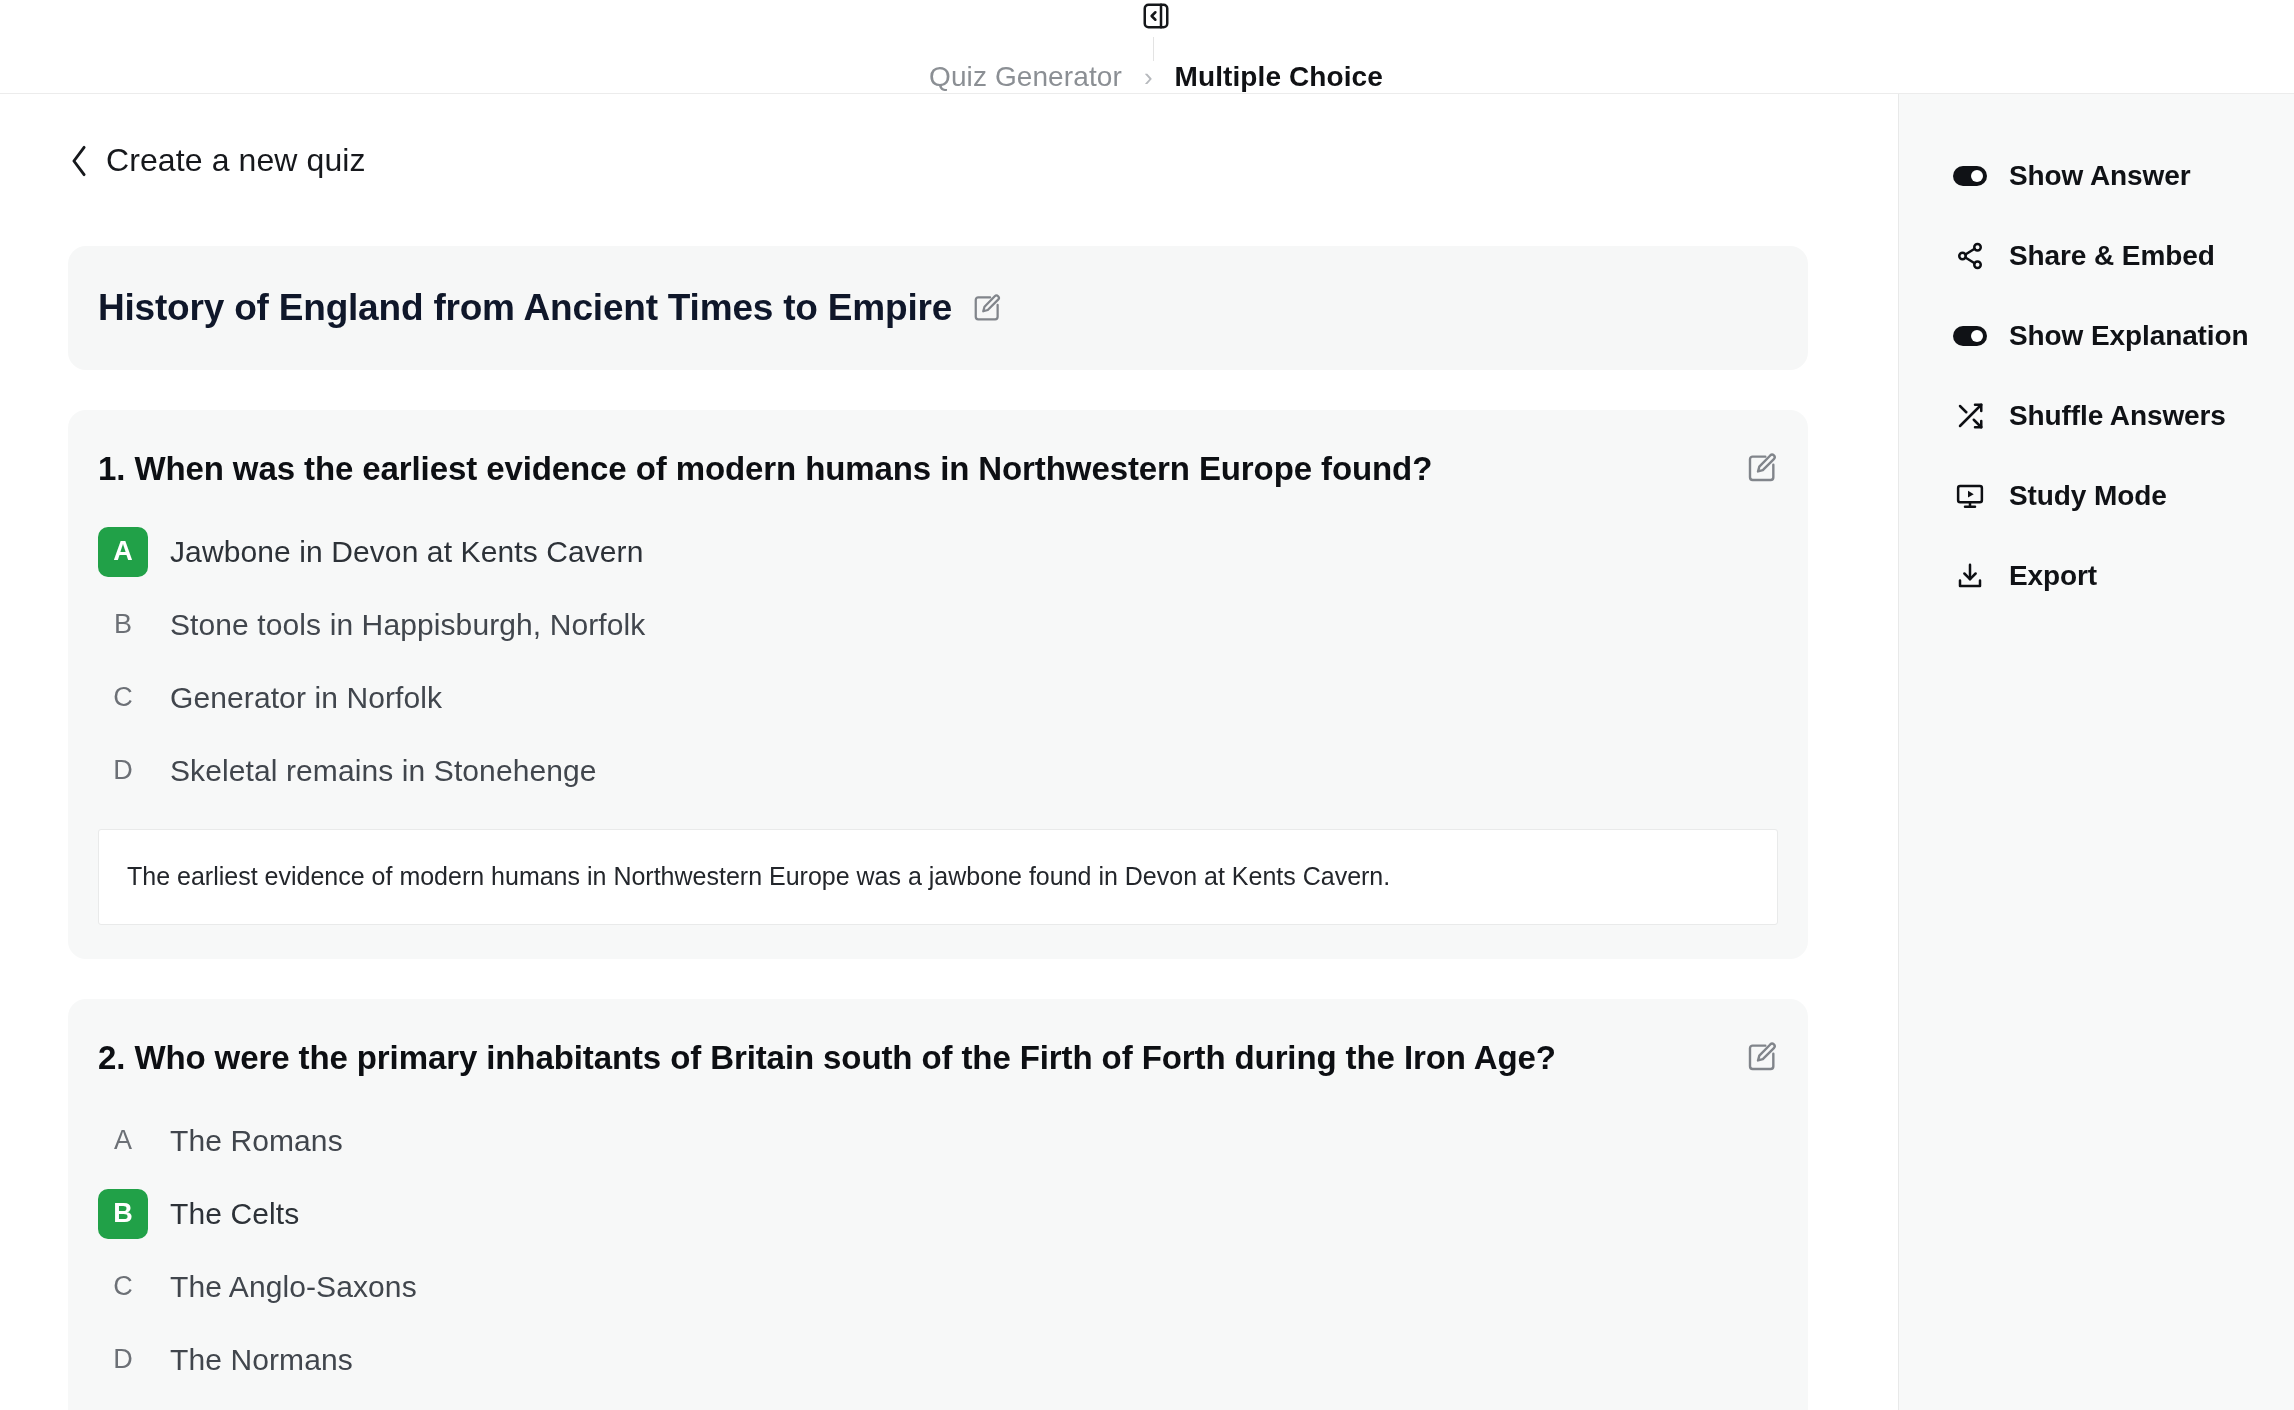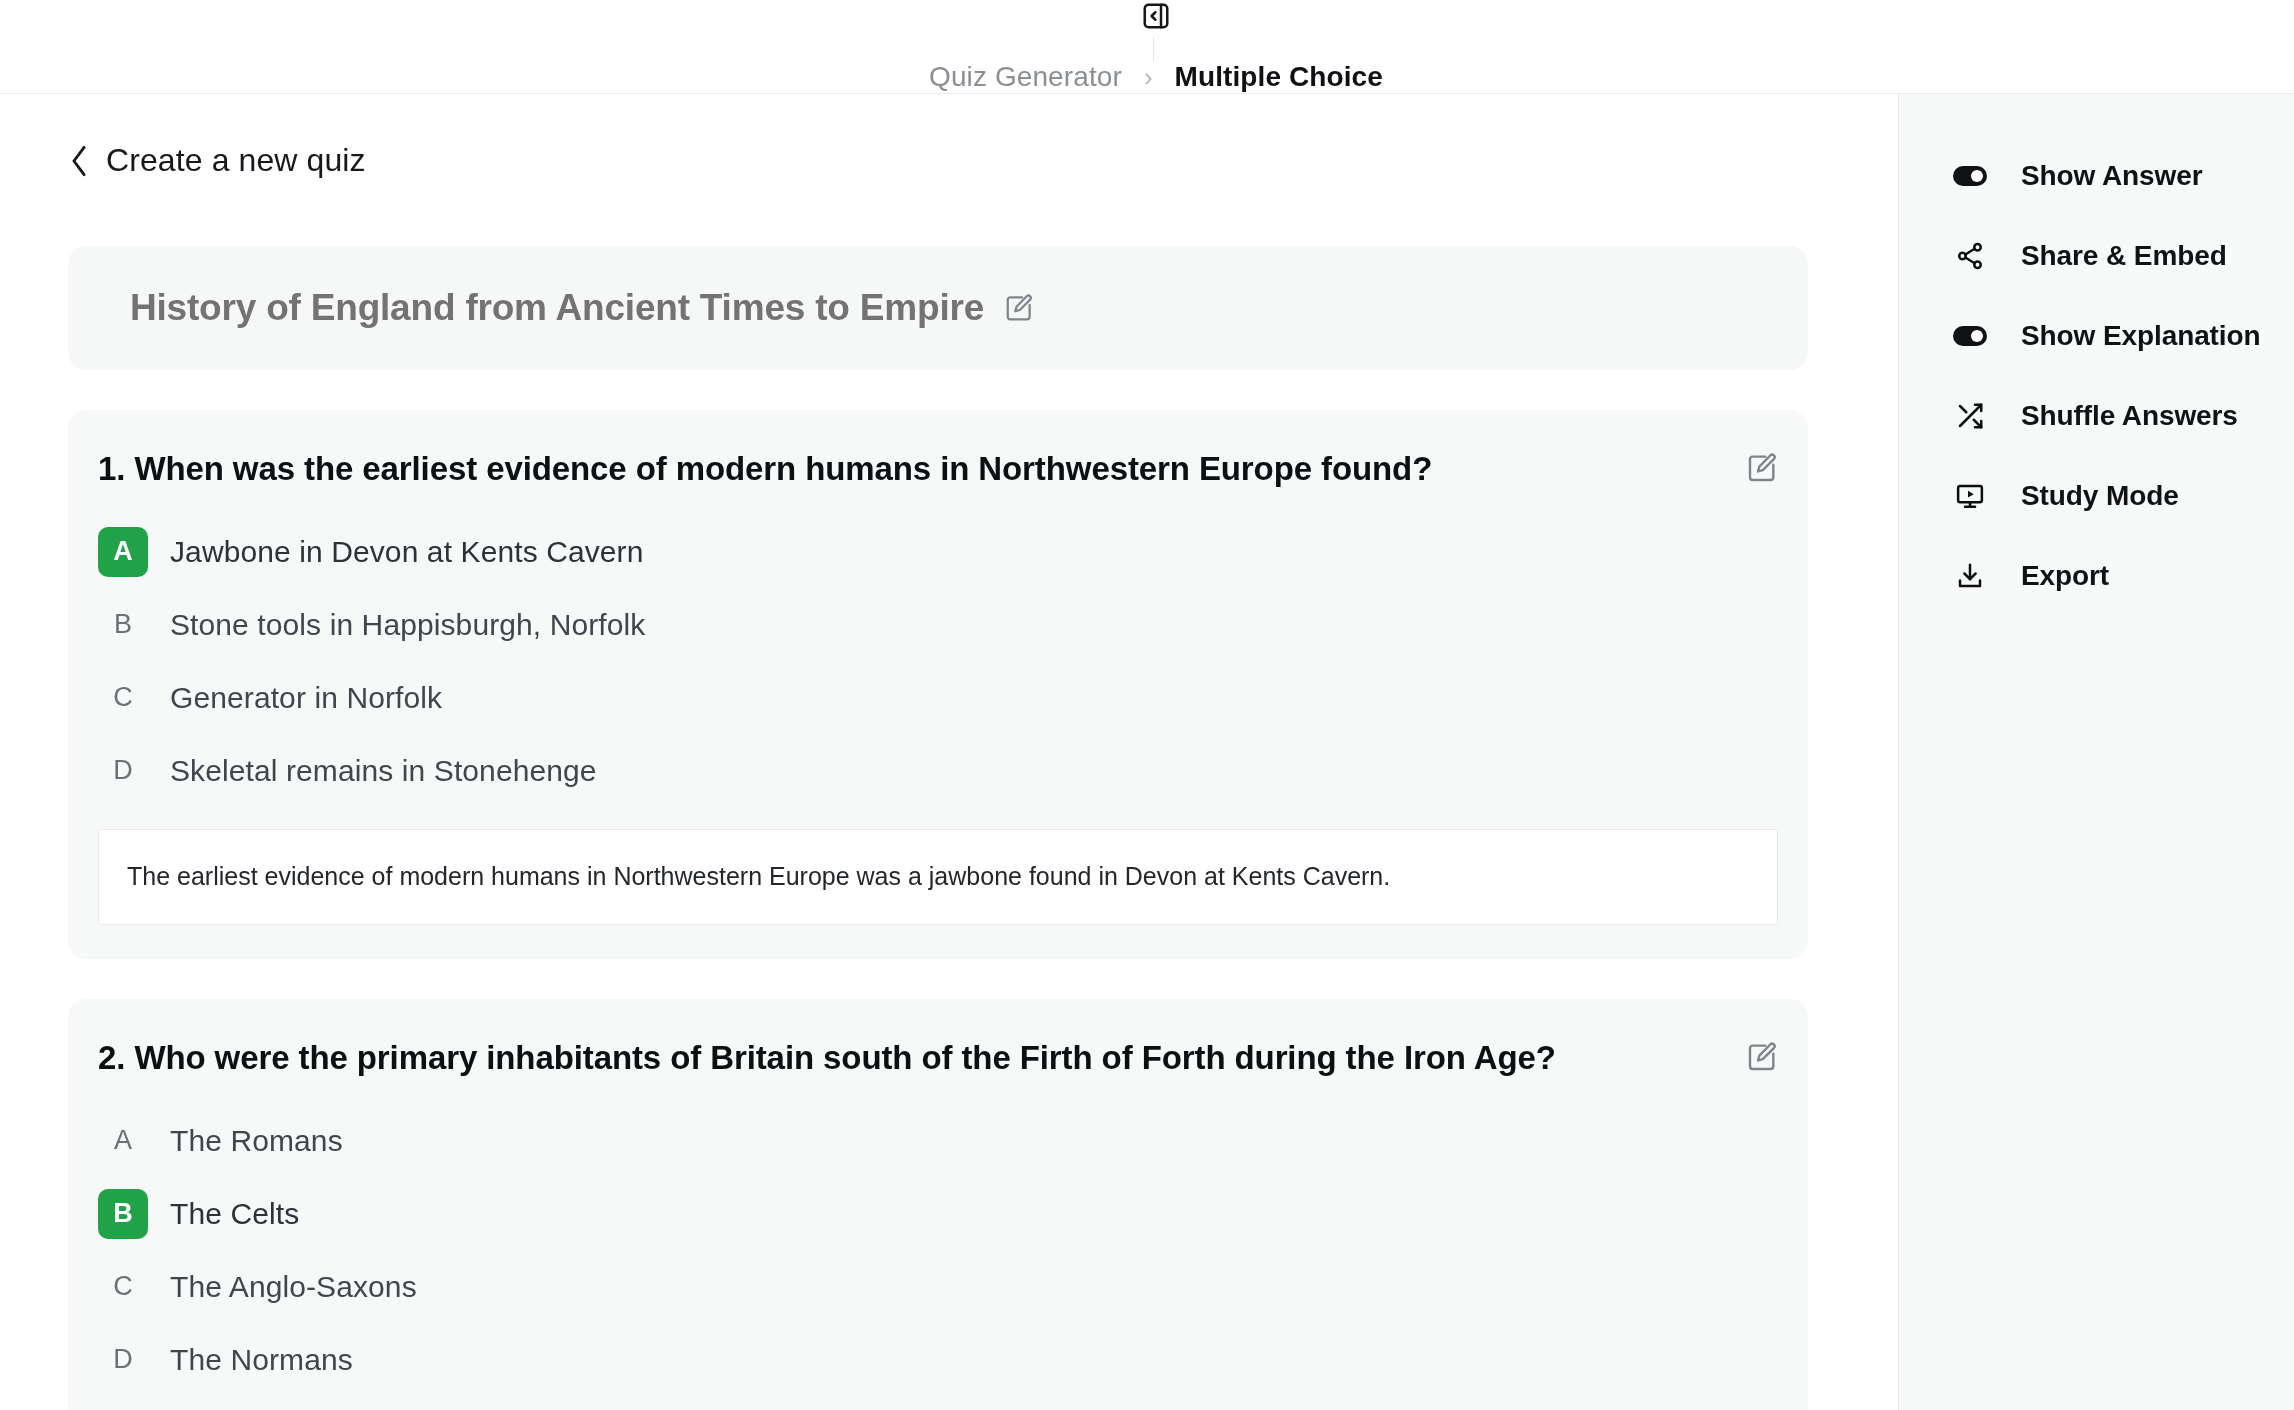--- a/index.html
+++ b/index.html
@@ -105,23 +105,22 @@
     height: 124px;
     display: flex;
     align-items: center;
     padding: 0 30px;
     margin-bottom: 40px;
   }
   .title-row { display: flex; align-items: center; gap: 20px; }
   .quiz-title {
     font-size: 37px;
     font-weight: 700;
-    color: #737373;
+    color: #0f172a;
     letter-spacing: -.2px;
-    margin-left: 32px;
   }
   .title-edit { display: flex; align-items: center; cursor: pointer; }
 
   
   .q-card {
     background: #f7f8f8;
     border-radius: 18px;
     padding: 38px 30px 34px 30px;
     margin-bottom: 40px;
     position: relative;
@@ -196,21 +195,21 @@
   
   .right-panel {
     width: 396px;
     background: #f8f9f9;
     border-left: 1px solid #e8e9e9;
     padding: 42px 0 0 0;
   }
   .panel-item {
     display: flex;
     align-items: center;
-    gap: 34px;
+    gap: 22px;
     height: 80px;
     padding-left: 54px;
     cursor: pointer;
   }
   .panel-icon {
     width: 34px;
     min-width: 34px;
     height: 34px;
     display: flex;
     align-items: center;

